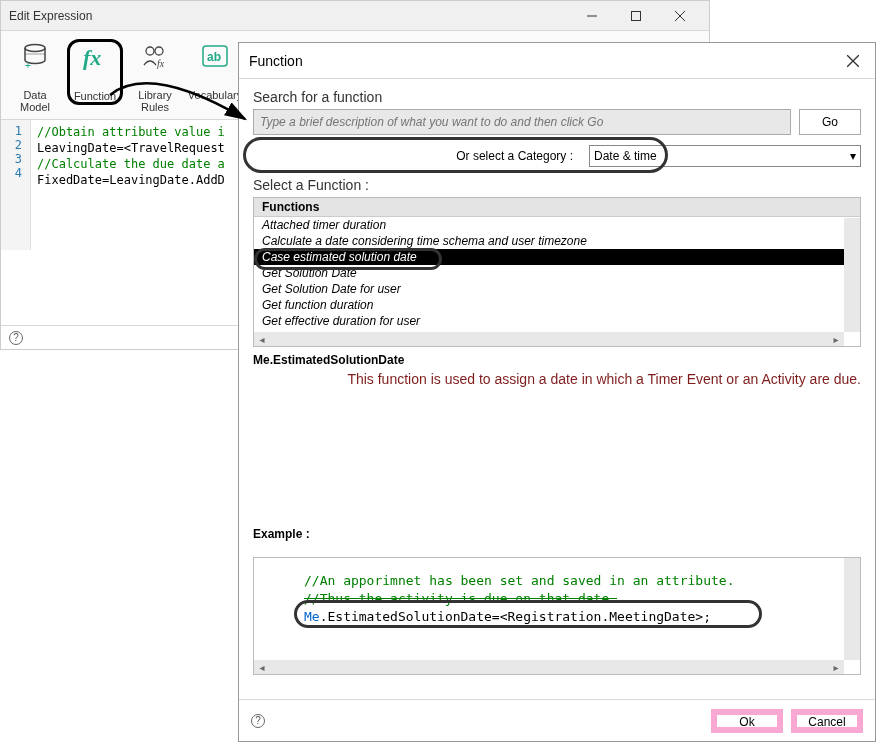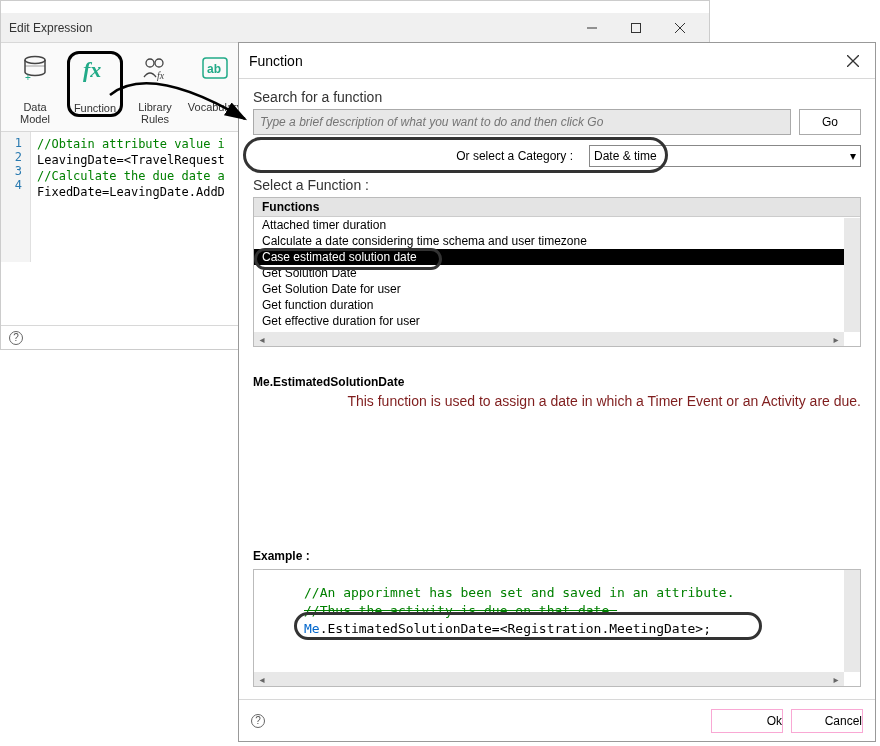--- a/index.html
+++ b/index.html
@@ -1,20 +1,20 @@
 <!DOCTYPE html>
 <html><head>
 <meta charset="utf-8">
 <style>
   * { box-sizing: border-box; margin: 0; padding: 0; }
   body { font-family: "Segoe UI", Tahoma, sans-serif; font-size: 12px; background: #fff; width: 880px; height: 746px; position: relative; overflow: hidden; }
   
   
   .main-window { position: absolute; left: 0; top: 0; width: 710px; height: 350px; border: 1px solid #ccc; background: #fff; }
-  .titlebar { display: flex; align-items: center; justify-content: space-between; height: 30px; padding: 0 8px; background: #f0f0f0; border-bottom: 1px solid #d8d8d8; margin-top: 12px; }
+  .titlebar { display: flex; align-items: center; justify-content: space-between; height: 30px; padding: 0 8px; background: #f0f0f0; border-bottom: 1px solid #d8d8d8; }
   .title-text { font-size: 12px; color: #333; }
   .win-controls { display: flex; gap: 2px; }
   .win-btn { width: 42px; height: 28px; display: flex; align-items: center; justify-content: center; color: #333; cursor: default; }
   
   .ribbon { display: flex; align-items: flex-start; gap: 4px; padding: 8px 6px 4px; border-bottom: 1px solid #d8d8d8; background: #fafafa; }
   .ribbon-group { display: flex; flex-direction: column; align-items: center; width: 56px; padding: 2px 2px 2px; }
   .ribbon-icon { width: 36px; height: 30px; display: flex; align-items: center; justify-content: center; }
   .ribbon-label { font-size: 11px; color: #333; text-align: center; line-height: 1.1; margin-top: 18px; }
   .ribbon-highlight { border: 3px solid #000; border-radius: 12px; padding: 0 2px; }
   
@@ -42,49 +42,49 @@
   .section-label { font-size: 14px; color: #333; margin-bottom: 4px; }
   
   .search-row { display: flex; gap: 8px; margin-bottom: 10px; }
   .search-input { flex: 1; height: 26px; border: 1px solid #aaa; background: #e8e8e8; padding: 0 6px; color: #666; font-style: italic; font-size: 12px; }
   .go-btn { width: 62px; height: 26px; border: 1px solid #aaa; background: #fff; font-size: 12px; }
   
   .category-row { display: flex; align-items: center; gap: 6px; margin-bottom: 10px; position: relative; justify-content: flex-end; }
   .category-select { width: 272px; height: 22px; border: 1px solid #888; background: #fff; padding: 0 4px; font-size: 12px; display: flex; align-items: center; justify-content: space-between; margin-left: 10px; }
   .category-highlight { position: absolute; left: -10px; top: -8px; width: 425px; height: 36px; border: 3px solid #333; border-radius: 20px; pointer-events: none; }
   
-  .function-list-container { border: 1px solid #bbb; height: 150px; display: flex; flex-direction: column; margin-bottom: 22px; position: relative; }
+  .function-list-container { border: 1px solid #bbb; height: 150px; display: flex; flex-direction: column; margin-bottom: 0; position: relative; }
   .func-header { background: #e4e4e4; padding: 2px 8px; font-weight: 600; border-bottom: 1px solid #ccc; font-size: 12px; }
   .func-list { flex: 1; overflow: hidden; position: relative; }
-  .func-item { padding: 1px 8px; font-size: 12px; cursor: default; }
+  .func-item { padding: 1px 8px; font-size: 12px; cursor: default; font-style: italic; }
   .func-item.selected { background: #000000; color: #fff; }
   .func-scrollbar-v { position: absolute; right: 0; top: 20px; bottom: 14px; width: 16px; background: #e8e8e8; }
   .func-scrollbar-v .thumb { position: absolute; left: 1px; top: 0; width: 14px; height: 100%; background: #e8e8e8; }
   .func-scrollbar-h { position: absolute; left: 0; right: 16px; bottom: 0; height: 14px; background: #e8e8e8; display: flex; justify-content: space-between; align-items: center; }
   .sb-arrow { width: 16px; display: flex; align-items: center; justify-content: center; color: #666; font-size: 10px; }
   
   .func-highlight { position: absolute; left: 0px; top: 50px; width: 188px; height: 22px; border: 3px solid #333; border-radius: 12px; pointer-events: none; z-index: 5; }
   
   .desc-title { font-weight: 600; margin: 6px 0 4px; }
   .desc-text { font-size: 14px; color: #7f1d1d; text-align: right; }
   
-  .example-label { font-weight: 600; margin-top: 140px; margin-bottom: 6px; }
+  .example-label { font-weight: 600; margin-top: 140px; margin-bottom: 16px; }
   .example-box { border: 1px solid #bbb; height: 118px; background: #fff; position: relative; padding: 14px 10px 10px 50px; }
   .example-box .code { font-family: Consolas, monospace; font-size: 13px; }
   .example-box .code > div { line-height: 18px; white-space: pre; }
   .ex-comment { color: #008000; }
   .ex-strike { text-decoration: line-through; }
   .ex-me { color: #0066cc; }
   .ex-highlight { position: absolute; left: 40px; top: 42px; width: 468px; height: 28px; border: 3px solid #333; border-radius: 14px; pointer-events: none; }
   .ex-scrollbar-h { position: absolute; left: 0; right: 16px; bottom: 0; height: 14px; background: #e8e8e8; display: flex; justify-content: space-between; }
   .ex-scrollbar-v { position: absolute; right: 0; top: 0; bottom: 14px; width: 16px; background: #e8e8e8; }
   
   .dialog-footer { height: 42px; border-top: 1px solid #d8d8d8; display: flex; align-items: center; justify-content: flex-end; padding: 0 12px; gap: 8px; }
   .dialog-footer .help-icon { margin-right: auto; }
-  .dlg-btn { width: 72px; height: 24px; border: 1px solid #f9a8d4; background: #fff; font-size: 12px; text-align: right; }
+  .dlg-btn { width: 72px; height: 24px; border: 6px solid #f9a8d4; background: #fff; font-size: 12px; }
 </style>
 </head>
 <body>
 
 <div class="main-window">
   <div class="titlebar">
     <span class="title-text">Edit Expression</span>
     <div class="win-controls">
       <div class="win-btn">
         <svg width="10" height="10">

